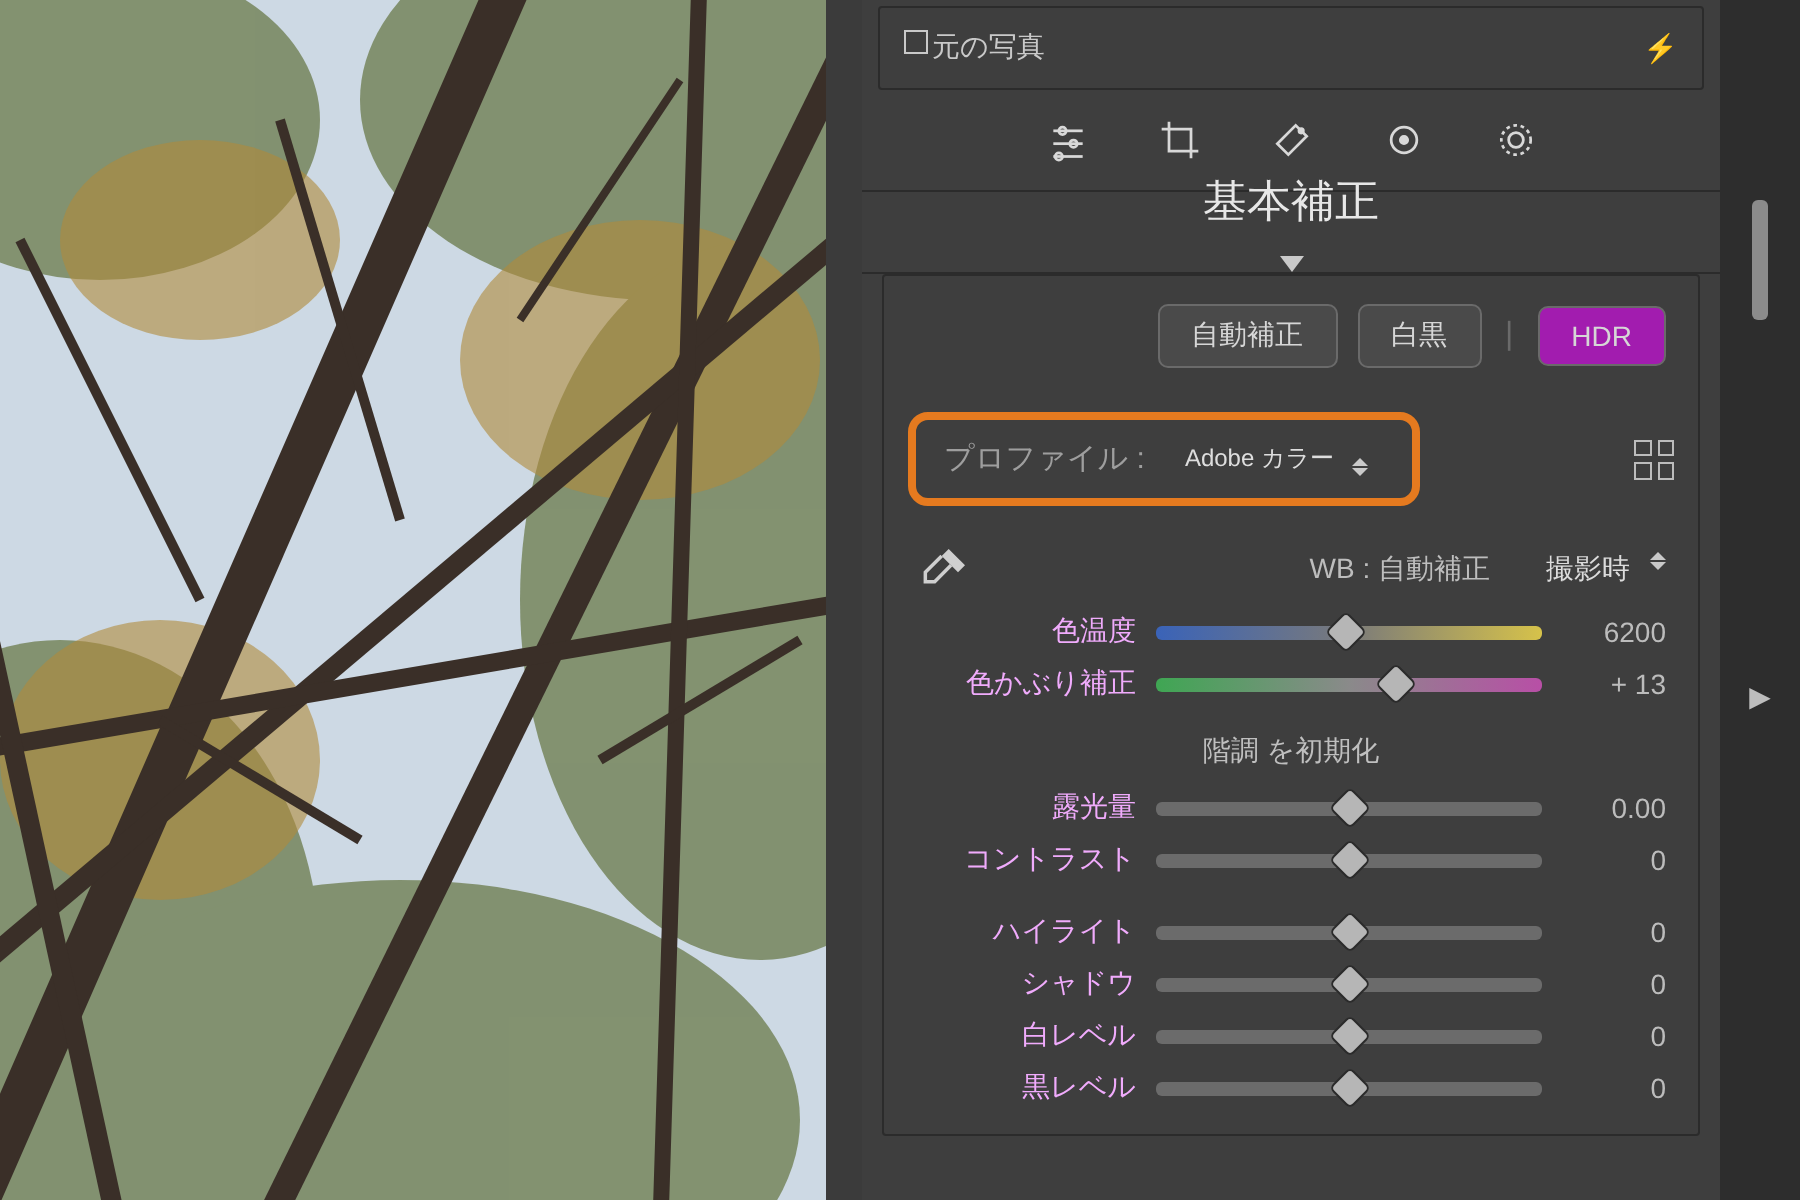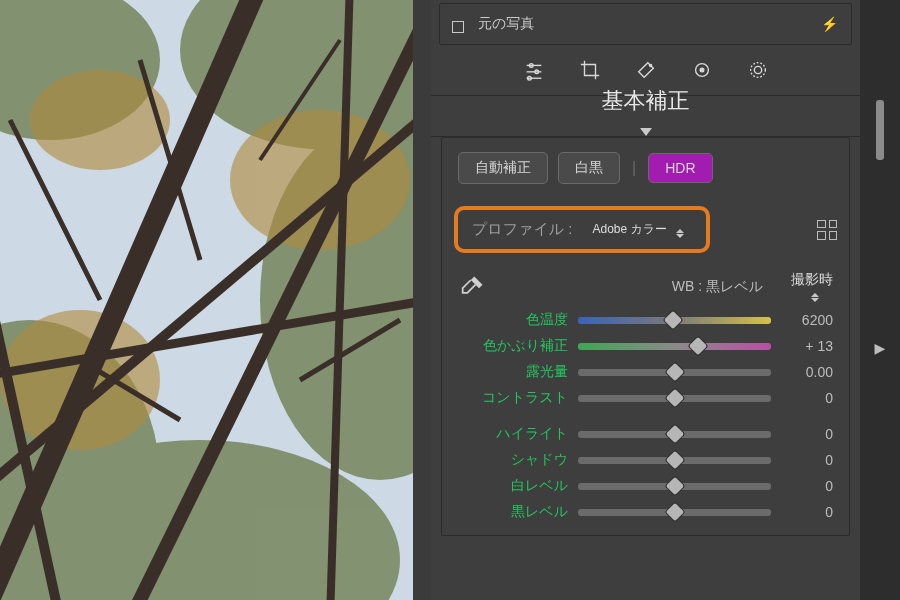--- a/index.html
+++ b/index.html
@@ -13,32 +13,32 @@
   
   .divider { width: 18px; background: #3b3b3b; }
 
   
   .panel { flex: 1; background: #3e3e3e; display: flex; flex-direction: column; position: relative; }
   .panel-topbar {
     height: 42px; display:flex; align-items:center; padding:0 12px;
     border: 1px solid #2b2b2b; margin:3px 8px 0 8px; border-radius:2px;
     color:#c9c9c9; font-size:14px; justify-content:space-between;
   }
-  .panel-topbar .left { display:flex; align-items:flex-end; gap:14px;}
+  .panel-topbar .left { display:flex; align-items:flex-start; gap:2px;}
   .sq { width:12px; height:12px; border:1.5px solid #c9c9c9; }
   .bolt { color:#c9c9c9; font-size:14px;}
 
   .toolstrip { height:50px; display:flex; align-items:center; justify-content:center; gap:34px; color:#d0d0d0; }
   .toolstrip .ico { width:22px; height:22px; display:flex; align-items:center; justify-content:center; }
   .toolstrip svg { width:22px; height:22px; stroke:#d8d8d8; fill:none; stroke-width:1.5; }
 
   .section-header { height:42px; display:flex; align-items:center; justify-content:flex-end; padding:0 14px; color:#e7e7e7; font-size:22px; gap:12px; border-top:1px solid #2b2b2b; border-bottom:1px solid #2b2b2b;flex-direction:column;}
   .tri-down { width:0;height:0; border-left:6px solid transparent; border-right:6px solid transparent; border-top:8px solid #c9c9c9; }
 
-  .button-row { display:flex; gap:10px; padding:14px 16px 12px 16px; align-items:center; }
+  .button-row { display:flex; gap:10px; justify-content:flex-end; padding:14px 16px 12px 16px; align-items:center; }
   .btn { border:1px solid #6a6a6a; background:#4a4a4a; color:#d6d6d6; font-size:14px; padding:6px 16px; border-radius:5px; }
   .btn.hdr { background:#a21caf; }
   .sep { color:#6a6a6a; margin:0 2px; }
 
   .inner { margin:0 10px 10px 10px; border:1px solid #2b2b2b; border-radius:2px; padding-bottom:10px;}
 
   .profile-row { display:flex; align-items:center; padding:10px 12px; gap:16px; position:relative;}
   .profile-box { display:flex; align-items:center; gap:20px; border:4px solid #e57a1f; border-radius:10px; padding:10px 22px 10px 14px;}
   .profile-label { color:#9e9e9e; font-size:15px;}
   .profile-value { color:#dddddd; font-size:12px;}
@@ -47,24 +47,24 @@
   .updown span { width:0;height:0; border-left:4px solid transparent; border-right:4px solid transparent;}
   .updown .u { border-bottom:4px solid #c9c9c9;}
   .updown .d { border-top:4px solid #c9c9c9;}
   .grid-ico { margin-left:auto; width:20px;height:20px; display:grid; grid-template-columns:1fr 1fr; grid-template-rows:1fr 1fr; gap:3px;}
   .grid-ico div { border:1.5px solid #bcbcbc;}
 
   .wb-row { display:flex; align-items:center; padding:8px 16px 4px 16px; gap:14px; color:#bdbdbd; font-size:14px;}
   .eyedrop { width:28px; height:28px; }
   .eyedrop svg { width:28px;height:28px; stroke:#cfcfcf; fill:none; stroke-width:1.5;}
   .wb-label { margin-left:auto; }
-  .wb-value { color:#dcdcdc; display:flex; align-items:center; gap:4px; margin-left:14px;flex-direction:column;}
+  .wb-value { color:#dcdcdc; display:flex; align-items:flex-start; gap:4px; margin-left:14px;}
 
   .slider-row { display:flex; align-items:center; padding:4px 16px; gap:10px; font-size:14px;}
-  .slider-row .lbl { width:110px; text-align:right; color:#22c55e;}
+  .slider-row .lbl { width:110px; text-align:right; color:#f0abfc;}
   .slider-row .val { width:52px; text-align:right; color:#bcbcbc;}
   .slider { flex:1; height:18px; position:relative; display:flex; align-items:center;}
   .track { height:7px; width:100%; border-radius:3px; background:#6b6b6b; position:relative; }
   .track.temp { background:linear-gradient(90deg,#3a63b8,#7a7a7a 50%,#d6c24a); }
   .track.tint { background:linear-gradient(90deg,#3fa653,#8a8a8a 50%,#b84fa6); }
   .knob { position:absolute; top:50%; width:15px; height:15px; background:#b6b6b6; border:1px solid #2b2b2b; border-radius:3px; transform:translate(-50%,-50%) rotate(45deg);}
   .subheader { text-align:center; color:#bfbfbf; font-size:14px; padding:12px 0 6px 0;}
   .gap { height:10px;}
 
   
@@ -187,21 +187,21 @@
             <div></div>
             <div></div>
           </div>
       </div>
 
       <div class="wb-row">
         <span class="eyedrop"><svg viewBox="0 0 24 24">
               <path d="M14 3l7 7-3 3-7-7z" fill="#cfcfcf" stroke="none"></path>
               <path d="M11 6 L4 13v4h4l7-7"></path>
             </svg></span>
-        <span class="wb-label">WB : 黒レベル</span>
+        <span class="wb-label">WB : 自動補正</span>
         <span class="wb-value">
           <span>撮影時</span>
           <span class="updown">
               <span class="u"></span>
               <span class="d"></span>
             </span>
         </span>
       </div>
 
       <div class="slider-row">
@@ -214,20 +214,21 @@
       </div>
       <div class="slider-row">
         <span class="lbl">色かぶり補正</span>
         <div class="slider">
             <div class="track tint"></div>
             <div class="knob" style="left:62%"></div>
           </div>
         <span class="val">+ 13</span>
       </div>
 
+      <div class="subheader">階調 を初期化</div>
 
       <div class="slider-row">
         <span class="lbl">露光量</span>
         <div class="slider">
             <div class="track"></div>
             <div class="knob" style="left:50%"></div>
           </div>
         <span class="val">0.00</span>
       </div>
       <div class="slider-row">

